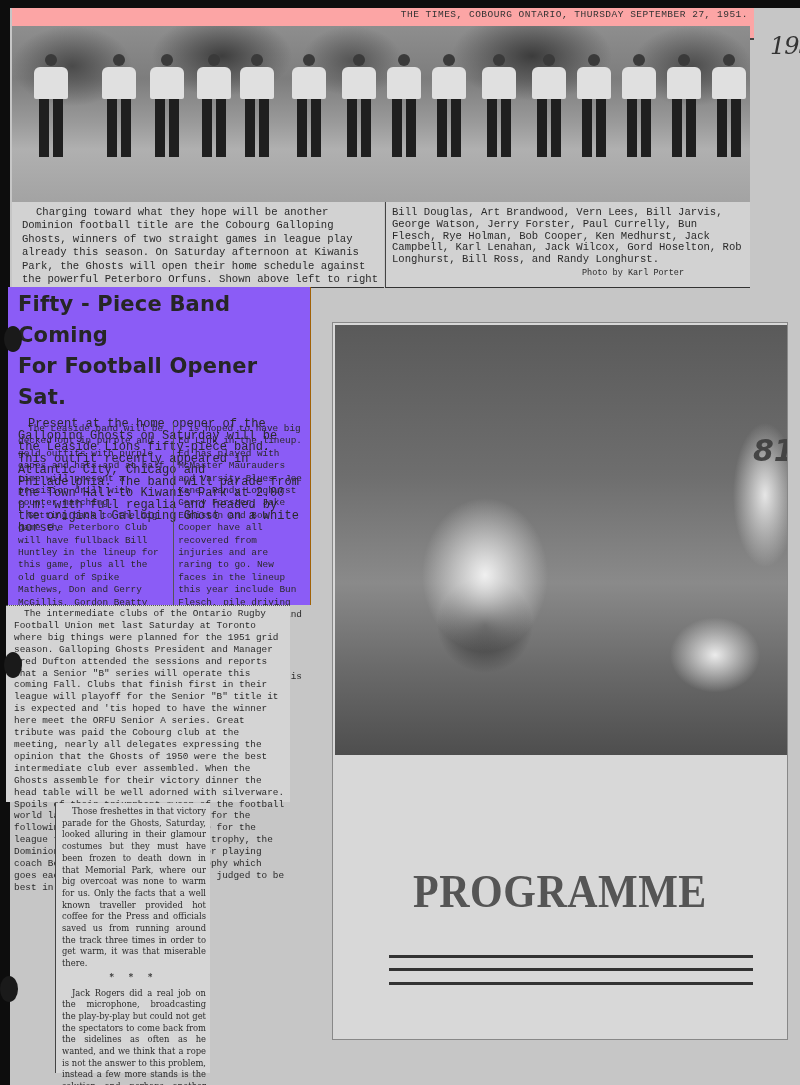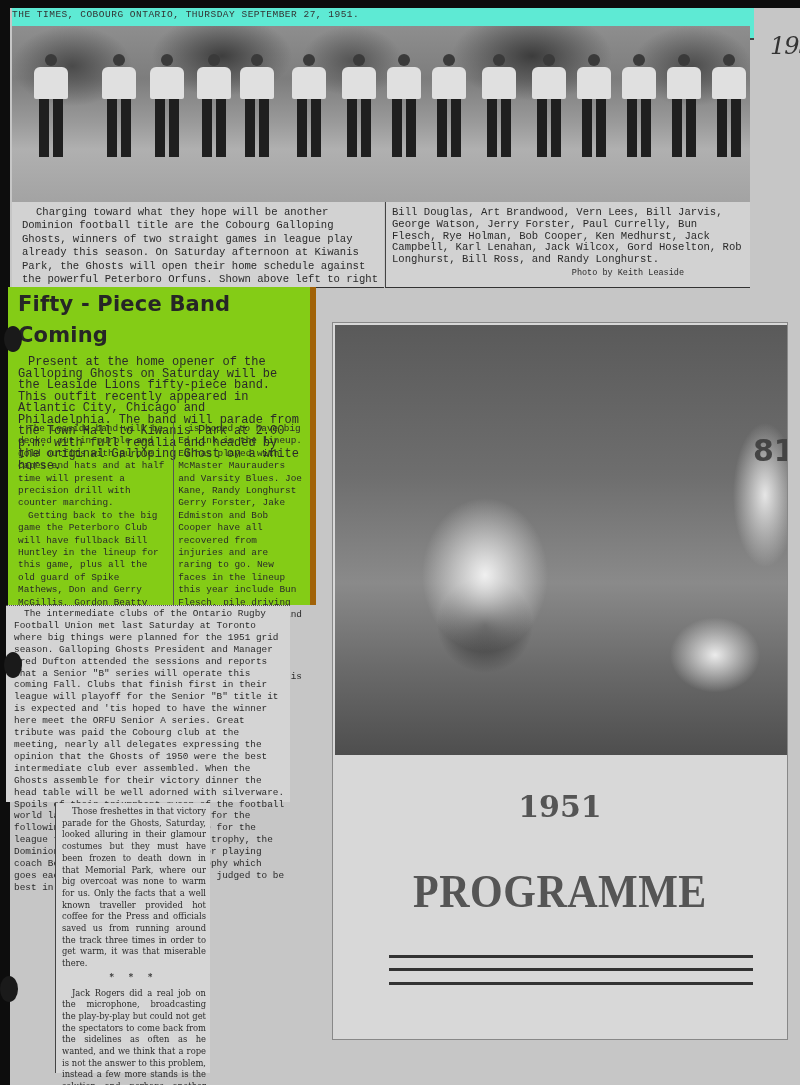--- a/index.html
+++ b/index.html
@@ -9,22 +9,22 @@
     font-family:"Liberation Mono", monospace;
     color:#2a2a2a;
   }
   .black-edge { position:absolute; background:#0d0d0d; }
   .page-sheet {
     position:absolute; left:10px; top:8px; width:790px; height:1077px;
     background:#c6c6c6;
   }
   .masthead {
     position:absolute; left:12px; top:8px; width:742px; height:32px;
-    background:#5eead4; border-bottom:2px solid #444;
-    font-size:9.5px; letter-spacing:0.5px; text-align:left; padding-right:6px;
+    background:#fca5a5; border-bottom:2px solid #444;
+    font-size:9.5px; letter-spacing:0.5px; text-align:right; padding-right:6px;
     box-sizing:border-box; line-height:14px; color:#333;
   }
   .team-photo {
     position:absolute; left:12px; top:26px; width:738px; height:176px;
     background:linear-gradient(180deg,#8e8e8e 0%,#7d7d7d 30%,#9a9a9a 55%,#b0b0b0 70%,#a3a3a3 100%);
     overflow:hidden;
   }
   .trees {
     position:absolute; left:0; top:0; width:100%; height:80px;
     background:
@@ -48,21 +48,21 @@
   }
   .caption-right {
     position:absolute; left:385px; top:202px; width:365px; height:86px;
     background:#d2d2d2; font-size:10.6px; line-height:11.8px;
     padding:5px 6px 0 6px; box-sizing:border-box;
     border-left:1px solid #444; border-bottom:1px solid #333;
   }
   .photo-credit { display:block; text-align:right; font-size:8.5px; margin-top:2px; padding-right:60px; }
   .article1 {
     position:absolute; left:8px; top:287px; width:302px; height:318px;
-    background:#84cc16; border-right:6px solid #a16207;
+    background:#8b5cf6; border-right:1px solid #a16207;
   }
   .headline {
     font-family:"DejaVu Sans", sans-serif; font-weight:bold;
     font-size:21px; line-height:31px; padding:2px 6px 0 10px; color:#262626;
     letter-spacing:0.2px;
   }
   .lede { font-size:12px; line-height:11.5px; padding:6px 6px 0 10px; text-indent:10px; }
   .cols { position:absolute; top:136px; left:0; width:300px; display:flex; }
   .col { font-size:9.4px; line-height:12.4px; padding:0 4px 0 10px; box-sizing:border-box; }
   .col p { margin:0; text-indent:10px; }
@@ -100,21 +100,21 @@
   .prog-title-box {
     position:absolute; left:2px; top:2px; width:270px; height:72px;
     background:#d9d9d9; box-sizing:border-box; padding:18px 0 0 8px;
   }
   .prog-title {
     font-family:"DejaVu Sans", sans-serif; font-weight:bold; font-size:27px;
     color:#444; letter-spacing:0.5px; transform:scaleY(1.15); transform-origin:left top;
   }
   .jersey-number {
     position:absolute; left:418px; top:108px; font-family:"DejaVu Sans", sans-serif;
-    font-weight:bold; font-size:30px; color:#444; 
+    font-weight:bold; font-size:30px; color:#444; font-style:italic;
   }
   .prog-year {
     position:absolute; left:0; width:100%; top:466px; text-align:center;
     font-family:"DejaVu Serif", serif; font-weight:bold; font-size:30px; color:#555;
   }
   .prog-label {
     position:absolute; left:0; width:100%; top:545px; text-align:center;
     font-family:"Liberation Serif", serif; font-weight:bold; font-size:42px; color:#555;
     transform:scaleY(1.1); letter-spacing:0.5px;
   }
@@ -211,26 +211,27 @@
   <div class="player" style="left:700px">
       <div class="head"></div>
       <div class="jersey"></div>
       <div class="legs"></div>
     </div>
 </div>
 
 <div class="caption-left">Charging toward what they hope will be another Dominion football title are the Cobourg Galloping Ghosts, winners of two straight games in league play already this season. On Saturday afternoon at Kiwanis Park, the Ghosts will open their home schedule against the powerful Peterboro Orfuns. Shown above left to right are:</div>
 <div class="caption-right">
   <span>Bill Douglas, Art Brandwood, Vern Lees, Bill Jarvis, George Watson, Jerry Forster, Paul Currelly, Bun Flesch, Rye Holman, Bob Cooper, Ken Medhurst, Jack Campbell, Karl Lenahan, Jack Wilcox, Gord Hoselton, Rob Longhurst, Bill Ross, and Randy Longhurst.</span>
-  <span class="photo-credit">Photo by Keith Leaside</span>
+  <span class="photo-credit">Photo by Karl Porter</span>
 </div>
 
 <div class="article1">
   <div class="headline">
     <div>Fifty - Piece Band Coming</div>
+    <div>For Football Opener Sat.</div>
   </div>
   <div class="lede">Present at the home opener of the Galloping Ghosts on Saturday will be the Leaside Lions fifty-piece band. This outfit recently appeared in Atlantic City, Chicago and Philadelphia. The band will parade from the Town Hall to Kiwanis Park at 2.00 p.m. with full regalia and headed by the original Galloping Ghost on a white horse.</div>
   <div class="cols">
     <div class="col c1">
       <p>The Leaside band will be decked out in purple and gold outfits with purple capes and hats and at half time will present a precision drill with counter marching.</p>
       <p>Getting back to the big game the Peterboro Club will have fullback Bill Huntley in the lineup for this game, plus all the old guard of Spike Mathews, Don and Gerry McGillis, Gordon Beatty and Chuck Paul.</p>
       <p>The Ghosts cripples are all in shape and it</p>
     </div>
     <div class="col c2">
       <p>is hoped to have big Ed Link in the lineup. Ed has played with McMaster Maurauders and Varsity Blues. Joe Kane, Randy Longhurst Gerry Forster, Jake Edmiston and Bob Cooper have all recovered from injuries and are raring to go. New faces in the lineup this year include Bun Flesch, pile driving fullback and a new and improved Darcy Campbell, both of these boys will be surprises to local fans. Kick off time is 2.30 p.m. at Kiwanis Park.</p>
@@ -247,18 +248,17 @@
 </div>
 
 <div class="punch-hole" style="left:4px;top:326px;"></div>
 <div class="punch-hole" style="left:4px;top:652px;"></div>
 <div class="punch-hole" style="left:0px;top:976px;"></div>
 
 <div class="programme">
   <div class="prog-photo">
     <div class="jersey-number">81</div>
   </div>
-  <div class="prog-year">1951</div>
   <div class="prog-label">PROGRAMME</div>
   <div class="rule" style="top:632px;"></div>
   <div class="rule" style="top:645px;"></div>
   <div class="rule" style="top:659px;"></div>
 </div>
 
 </body></html>

